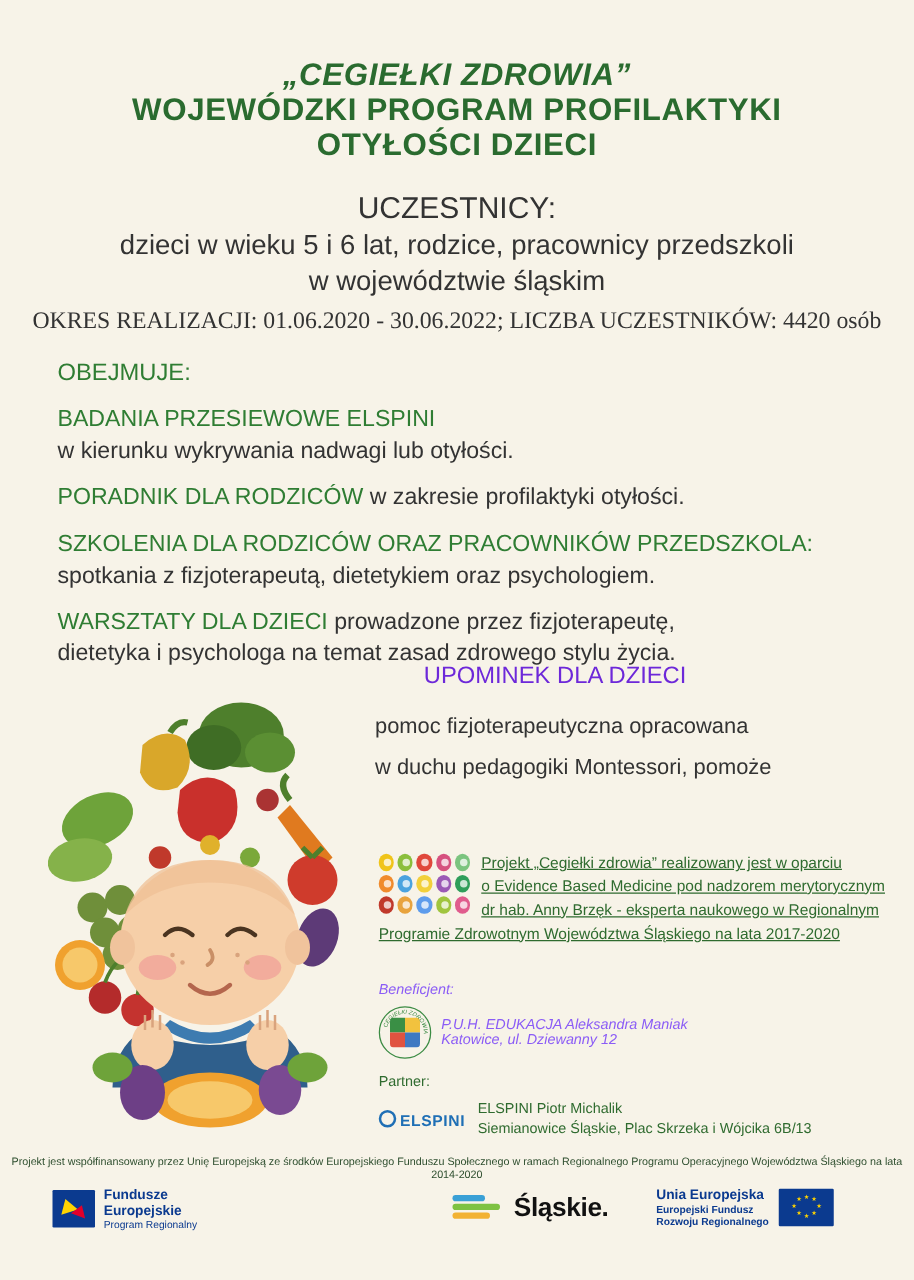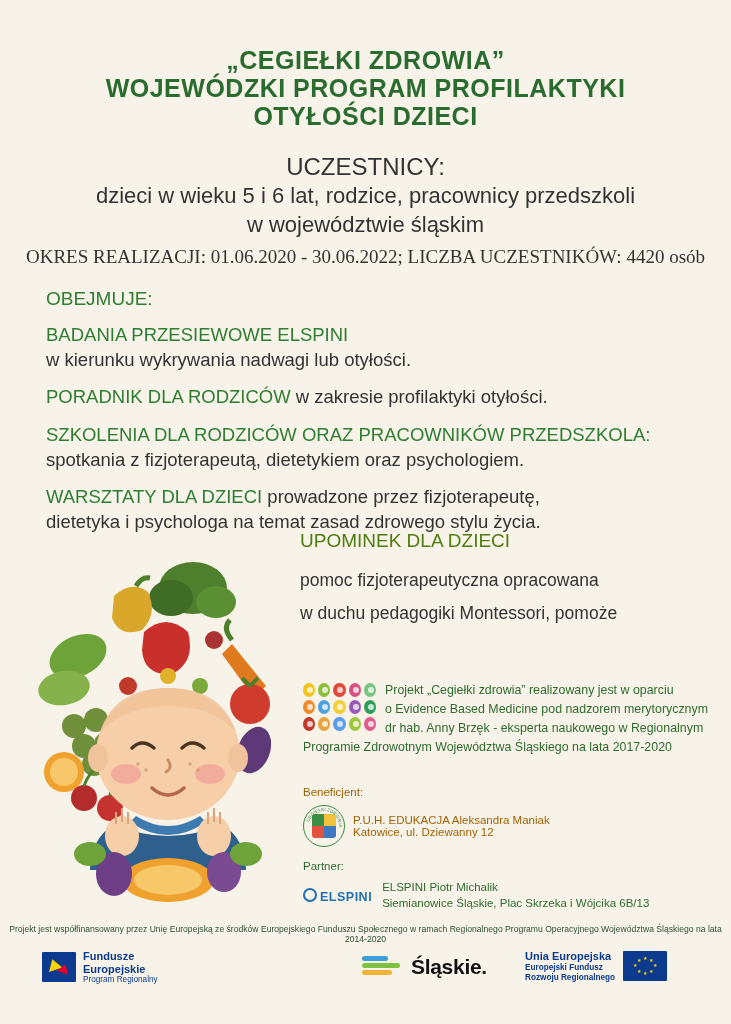--- a/index.html
+++ b/index.html
@@ -26,21 +26,21 @@
   .title-block {
     text-align: center;
     padding-top: 46px;
   }
   .title-line {
     font-weight: bold;
     color: #2a6b2f;
     letter-spacing: 0.5px;
     line-height: 1.12;
   }
-  .title-1 { font-size: 25px; }
+  .title-1 { font-size: 25px; font-style: italic; }
   .title-2 { font-size: 25px; }
   .title-3 { font-size: 25px; }
 
   
   .participants {
     text-align: center;
     margin-top: 22px;
     color: #2f2f2f;
   }
   .participants .p-head {
@@ -90,39 +90,41 @@
   }
 
   
   .gift {
     position: absolute;
     left: 300px;
     top: 530px;
     width: 400px;
   }
   .gift .gift-title {
-    color: #4d7c0f;
+    color: #6d28d9;
     font-size: 19px;
     margin-bottom: 12px;
+    margin-left: 39px;
   }
   .gift .gift-line {
     color: #333;
     font-size: 17.5px;
     line-height: 1.9;
   }
 
   
   .evidence {
     position: absolute;
     left: 303px;
     top: 681px;
     width: 405px;
     color: #2f6b2f;
     font-size: 12.4px;
     line-height: 1.52;
+    text-decoration: underline;
   }
   .evidence .etext { margin-left: 0; }
   .ev-row { display: flex; align-items: flex-start; }
   .dots {
     width: 76px;
     flex: 0 0 76px;
     margin-top: 2px;
     margin-right: 6px;
   }
   .dots .drow { display: flex; }
@@ -142,21 +144,22 @@
     background: rgba(255,255,255,0.75);
   }
   .ev-tail { font-size: 12.4px; line-height: 1.52; }
 
   
   .benef {
     position: absolute;
     left: 303px;
     top: 786px;
     width: 400px;
-    color: #a16207;
+    color: #8b5cf6;
+    font-style: italic;
   }
   .benef .lbl {
     font-size: 11.5px;
     margin-bottom: 7px;
   }
   .benef-row { display: flex; align-items: center; }
   .seal {
     width: 40px; height: 40px;
     border-radius: 50%;
     border: 1.6px solid #3b8b43;

